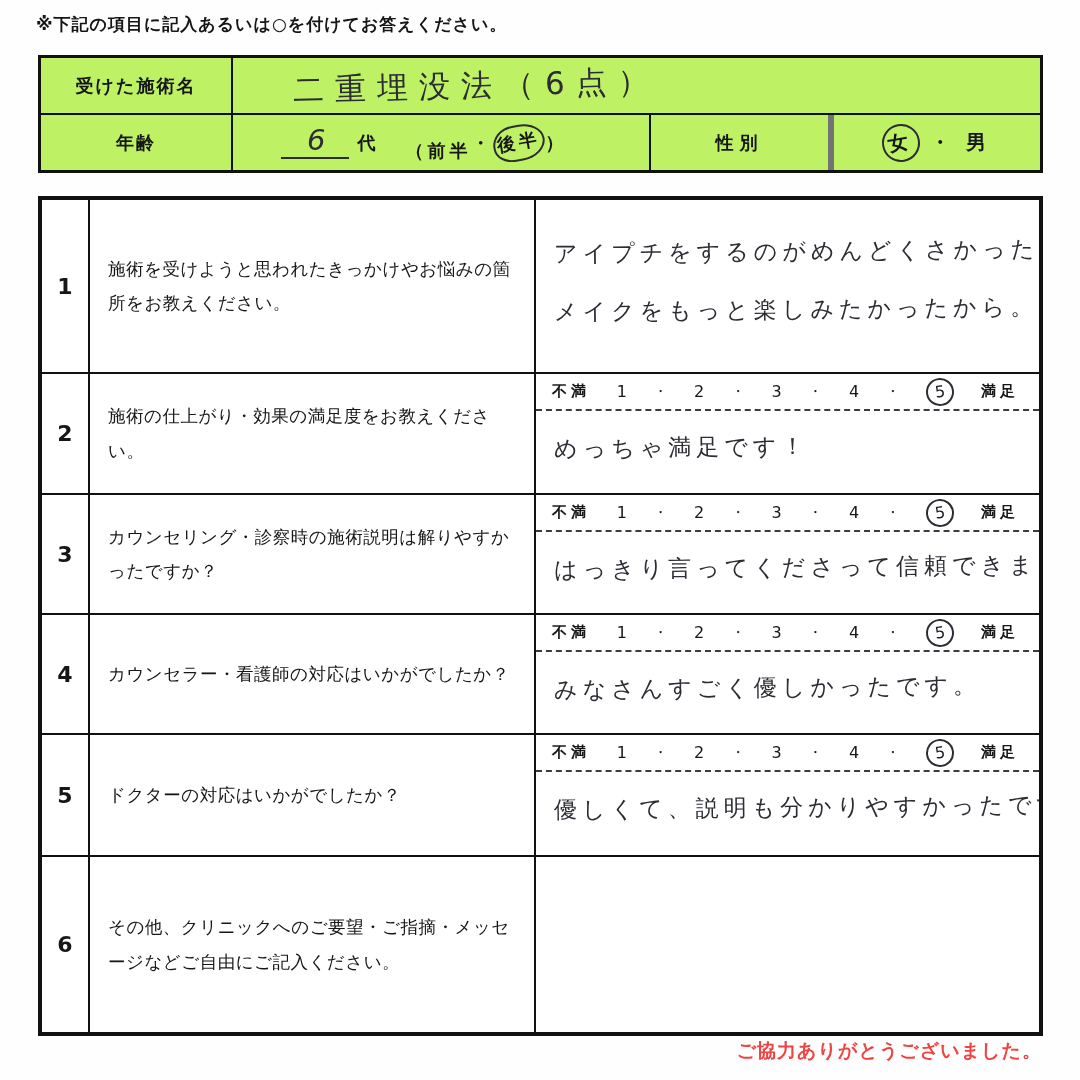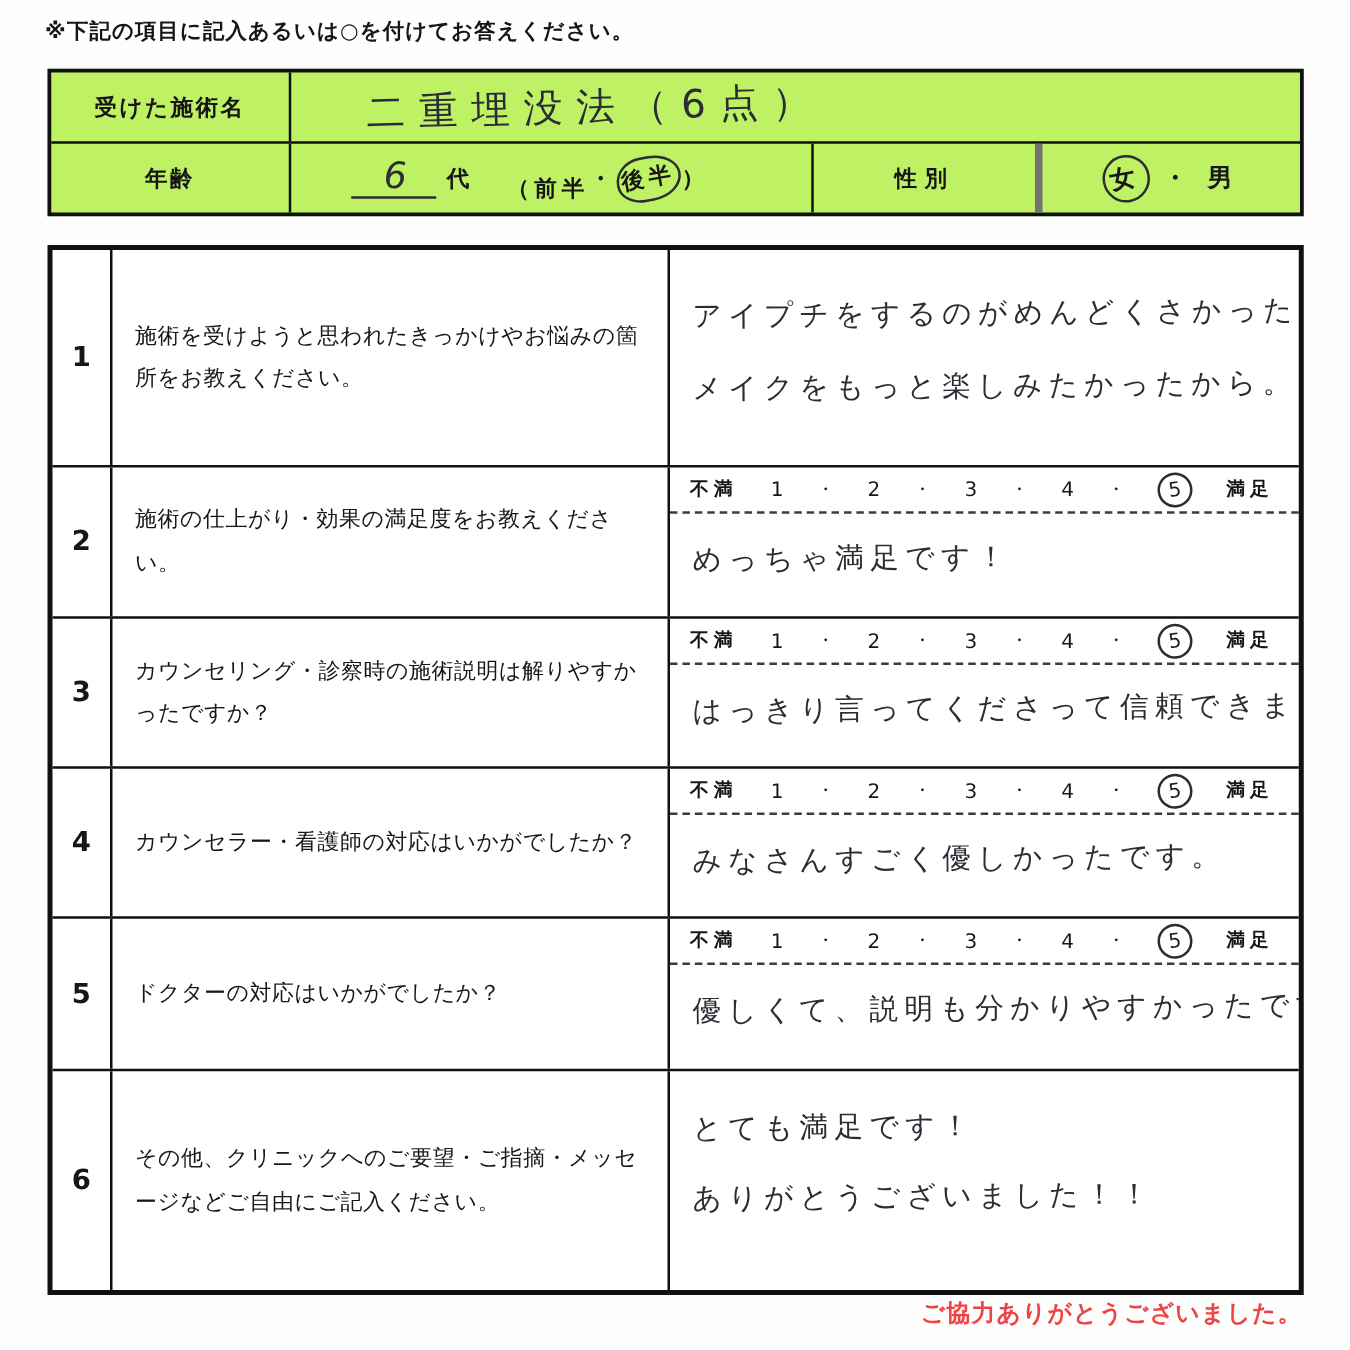--- a/index.html
+++ b/index.html
@@ -231,23 +231,16 @@
         </div>
       <div class="ans">
           <div class="hand hand-line">優しくて、説明も分かりやすかったです。</div>
         </div>
     </div>
   </div>
 
   <div class="qrow">
     <div class="cell c-num">6</div>
     <div class="cell c-q">その他、クリニックへのご要望・ご指摘・メッセージなどご自由にご記入ください。</div>
-    <div class="cell c-a">
-
-      <div class="ans">
-          <div class="hand hand-line">とても満足です！</div>
-          <div class="hand hand-line">ありがとうございました！！</div>
-        </div>
-    </div>
   </div>
 </div>
 
 <div class="footer">ご協力ありがとうございました。</div>
 
 </body></html>

